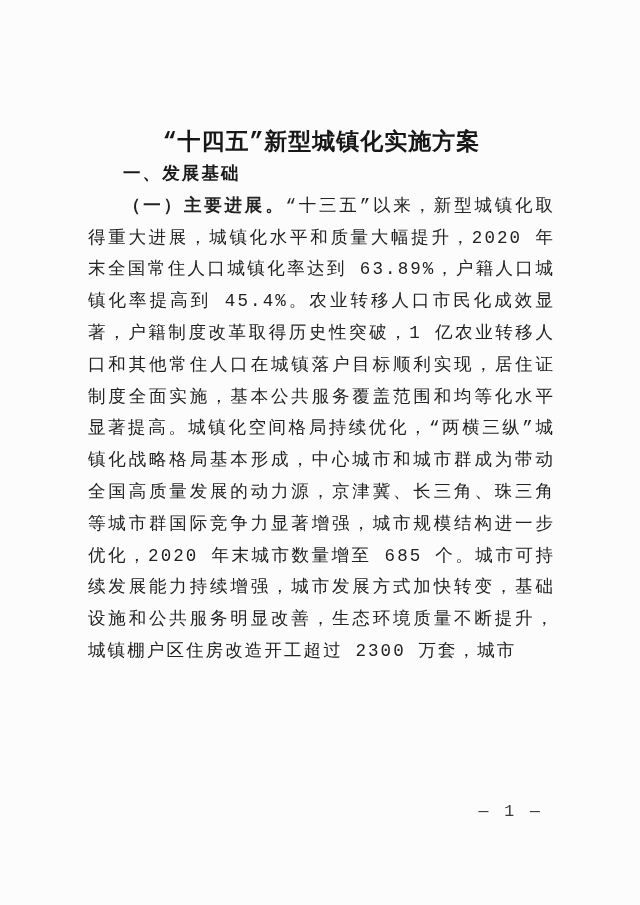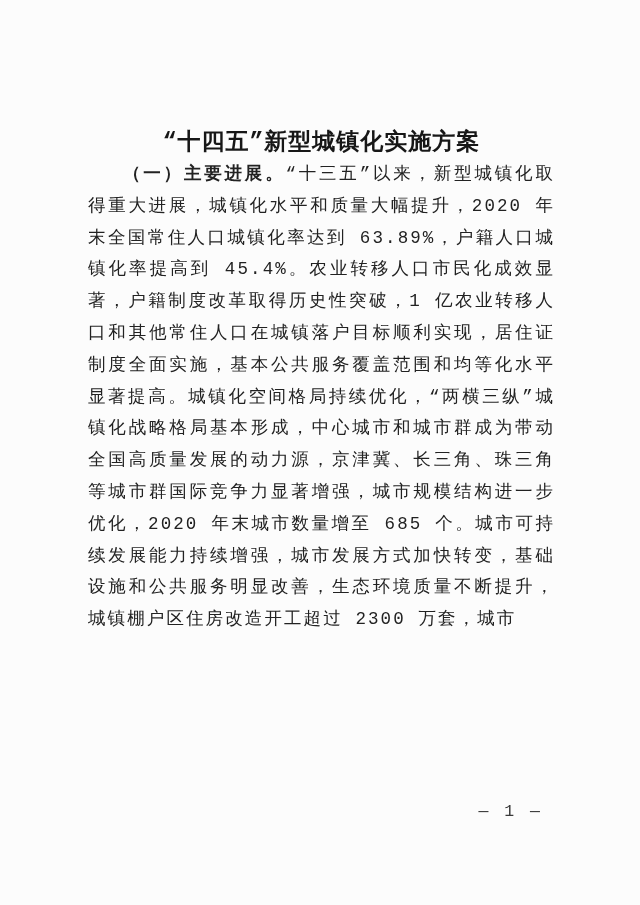--- a/index.html
+++ b/index.html
@@ -67,18 +67,19 @@
     }
   </style>
 </head>
 <body>
 
 <div class="page">
   <div class="content">
     <h1 class="doc-title">“十四五”新型城镇化实施方案</h1>
 
 
+    <h2 class="section-heading">一、发展基础</h2>
 
     <p class="para"><span class="lead">（一）主要进展。</span><span>“十三五”以来，新型城镇化取得重大进展，城镇化水平和质量大幅提升，2020 年末全国常住人口城镇化率达到 63.89%，户籍人口城镇化率提高到 45.4%。农业转移人口市民化成效显著，户籍制度改革取得历史性突破，1 亿农业转移人口和其他常住人口在城镇落户目标顺利实现，居住证制度全面实施，基本公共服务覆盖范围和均等化水平显著提高。城镇化空间格局持续优化，“两横三纵”城镇化战略格局基本形成，中心城市和城市群成为带动全国高质量发展的动力源，京津冀、长三角、珠三角等城市群国际竞争力显著增强，城市规模结构进一步优化，2020 年末城市数量增至 685 个。城市可持续发展能力持续增强，城市发展方式加快转变，基础设施和公共服务明显改善，生态环境质量不断提升，城镇棚户区住房改造开工超过 2300 万套，城市</span></p>
   </div>
 
   <div class="page-number">— 1 —</div>
 </div>
 
 </body></html>

